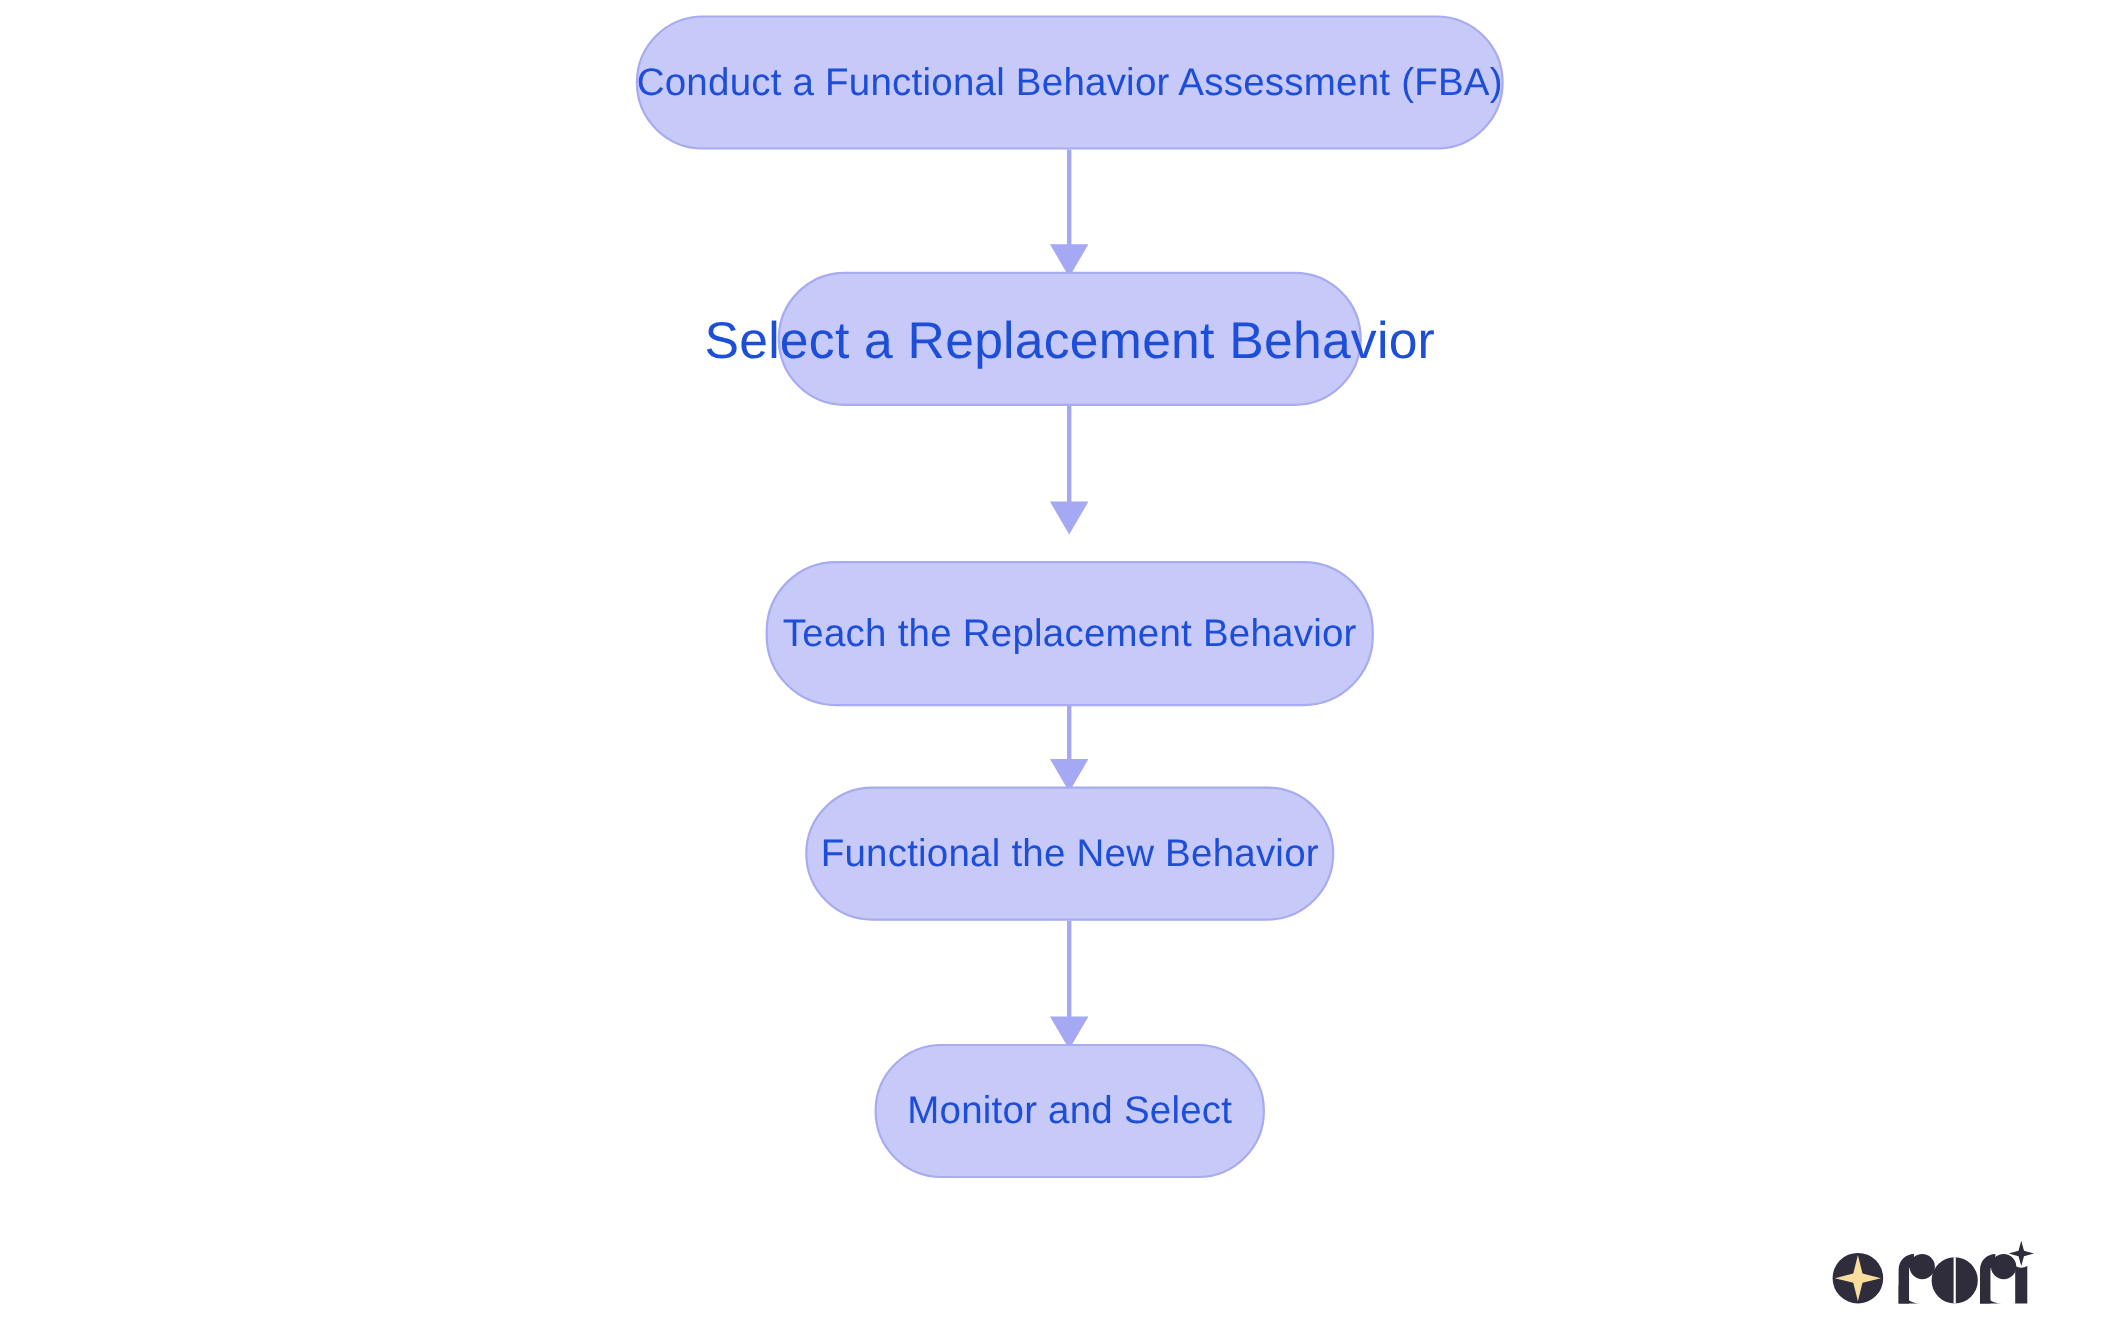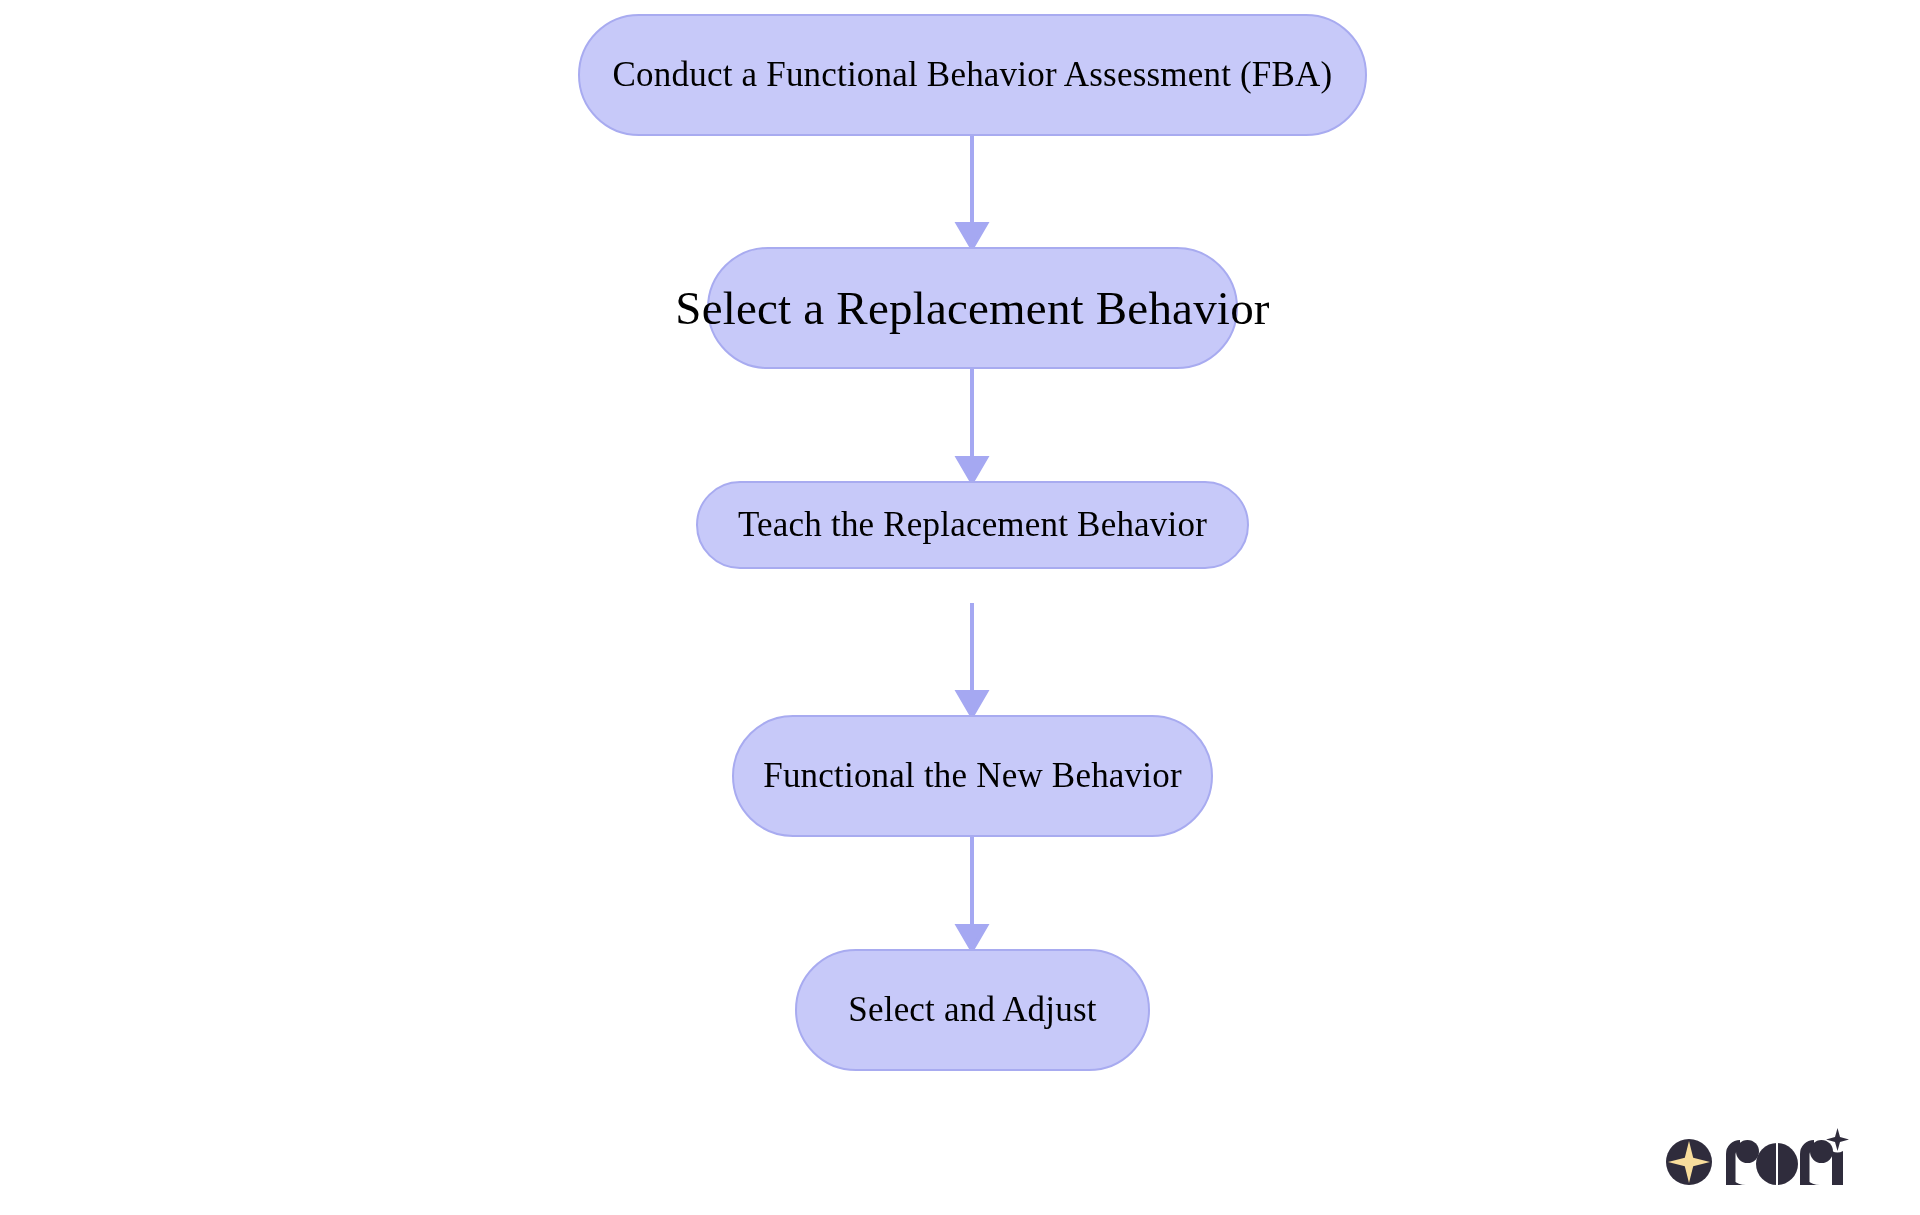--- a/index.html
+++ b/index.html
@@ -29,33 +29,32 @@
     border: 2px solid #a8abf0;
     border-radius: 64px;
     display: flex;
     align-items: center;
     justify-content: center;
     color: #3333cc;
     letter-spacing: 0.2px;
     white-space: nowrap;
   }
   .node-label {
-    color: #000000;
+    color: #1d4ed8;
     font-weight: 400;
-    font-family: Liberation Serif, serif;
   }
 
   
   #node-0 { left: 578px;  top: 14px;   width: 789px;  height: 122px; }
   #node-0 .node-label { font-size: 35px; }
 
   #node-1 { left: 707px;  top: 247px;  width: 531px;  height: 122px; }
   #node-1 .node-label { font-size: 47px; }
 
-  #node-2 { left: 696px;  top: 481px;  width: 553px;  height: 88px; }
+  #node-2 { left: 696px;  top: 510px;  width: 553px;  height: 132px; }
   #node-2 .node-label { font-size: 35px; }
 
   #node-3 { left: 732px;  top: 715px;  width: 481px;  height: 122px; }
   #node-3 .node-label { font-size: 35px; }
 
   #node-4 { left: 795px;  top: 949px;  width: 355px;  height: 122px; }
   #node-4 .node-label { font-size: 35px; }
 
   .connector {
     position: absolute;
@@ -107,21 +106,21 @@
 
   <div class="node" id="node-2">
     <span class="node-label">Teach the Replacement Behavior</span>
   </div>
 
   <div class="node" id="node-3">
     <span class="node-label">Functional the New Behavior</span>
   </div>
 
   <div class="node" id="node-4">
-    <span class="node-label">Select and Adjust</span>
+    <span class="node-label">Monitor and Select</span>
   </div>
 
 </div>
 
 <svg id="brand-logo" viewBox="0 0 200 62" xmlns="http://www.w3.org/2000/svg">
 
   <g>
     <circle cx="25" cy="34" r="23" fill="#2f2c3c"></circle>
     <path d="M25 13 L29.2 29.8 L46 34 L29.2 38.2 L25 55 L20.8 38.2 L4 34 L20.8 29.8 Z" fill="#f8dd9c"></path>
   </g>

